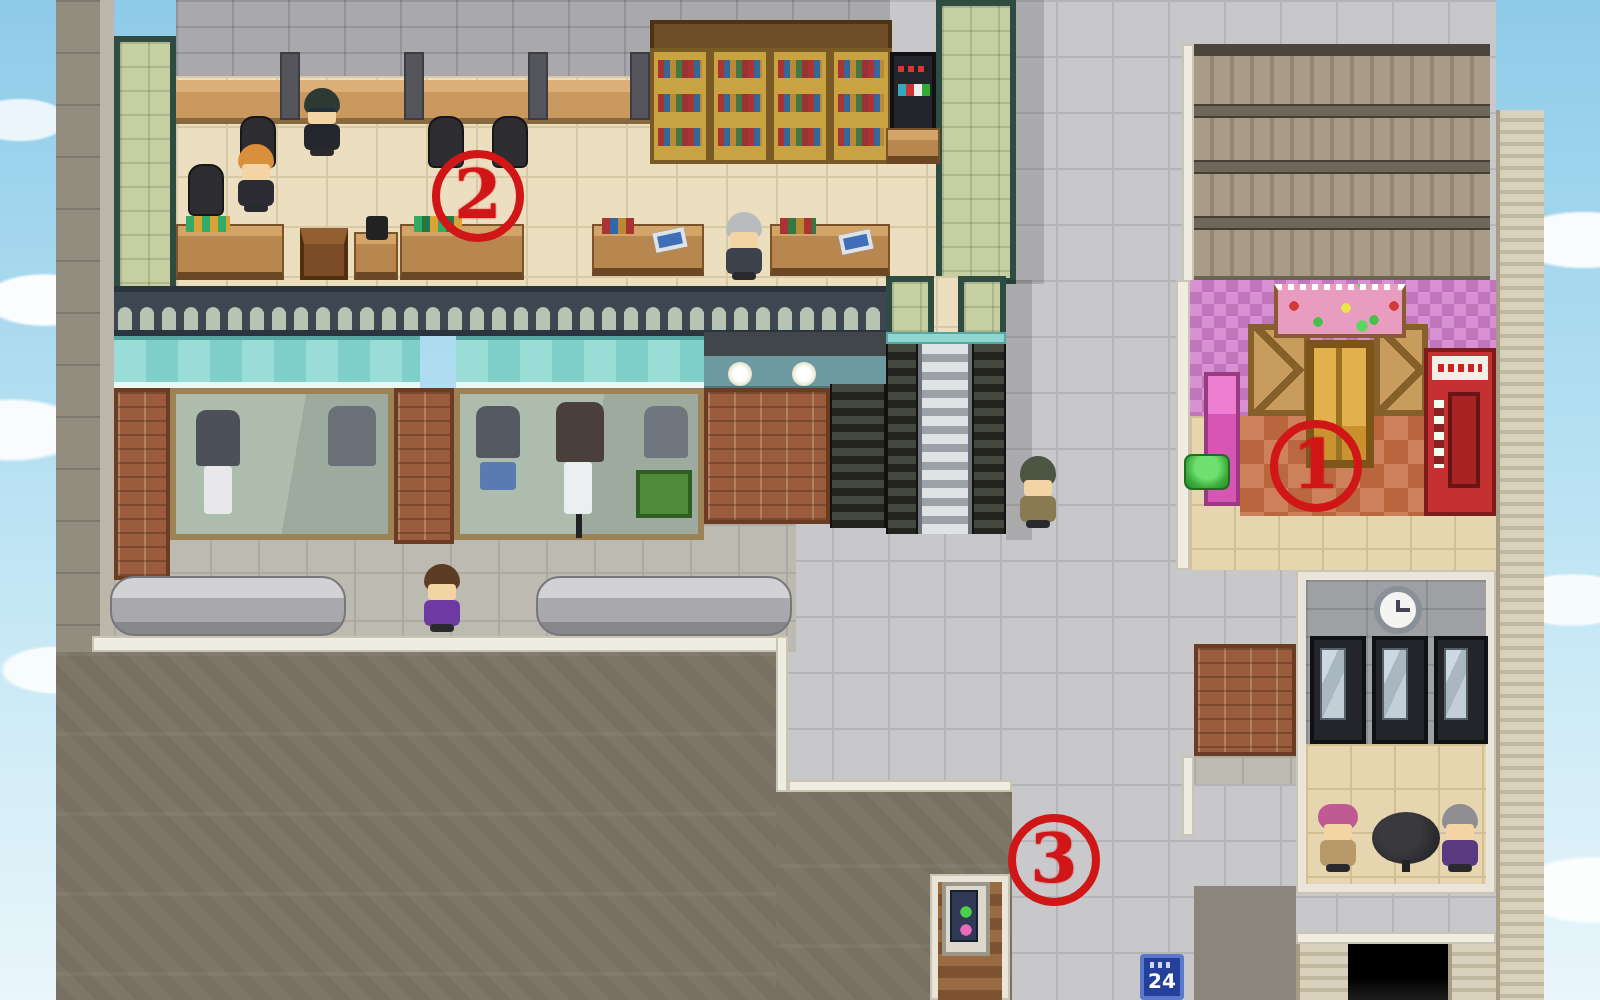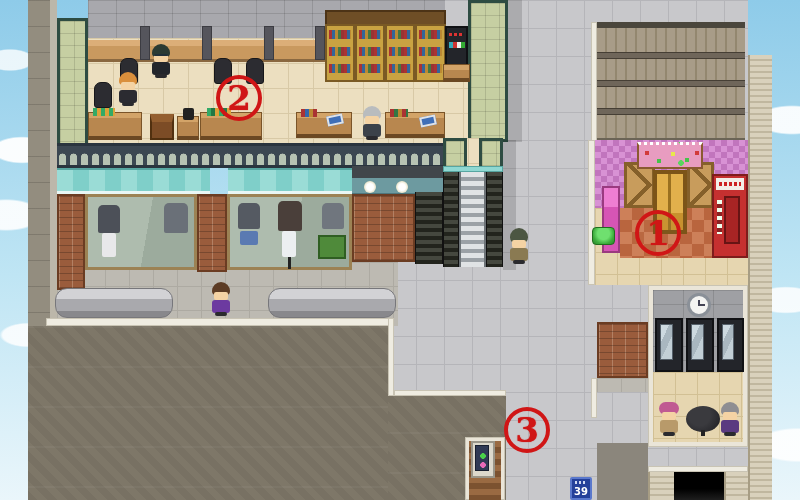--- a/index.html
+++ b/index.html
@@ -272,21 +272,21 @@
 
   <div style="left:465px;top:437px;width:40px;height:63px;background:#eae5d8;border:1px solid #c9c4b4;"></div>
   <div style="left:469px;top:441px;width:32px;height:59px;background:repeating-linear-gradient(180deg,#9a6a42 0 6px,#7c5230 6px 12px);"></div>
   <div style="left:471px;top:441px;width:24px;height:37px;background:#dcd8cc;border:2px solid #9a968a;">
     <div style="left:2px;top:2px;width:14px;height:26px;background:#303a55;
       background-image:radial-gradient(3px at 7px 10px,#4ad24a 90%,transparent),radial-gradient(3px at 7px 19px,#e86ab8 90%,transparent);border:1px solid #181f30;"></div>
   </div>
 
   <div style="left:570px;top:477px;width:22px;height:23px;background:#24409a;border:2px solid #5a78cc;border-radius:2px;">
     <div style="left:3px;top:2px;width:12px;height:3px;background:repeating-linear-gradient(90deg,#cfd8f2 0 2px,transparent 2px 4px);"></div>
-    <div style="left:0;top:7px;width:18px;text-align:center;color:#fff;font:bold 10px 'DejaVu Sans',sans-serif;">39</div>
+    <div style="left:0;top:7px;width:18px;text-align:center;color:#fff;font:bold 10px 'DejaVu Sans',sans-serif;">24</div>
   </div>
 
   <div class="npc" style="left:150px;top:44px;">
     <div class="hair" style="background:#2c3a33;"></div>
     <div class="face" style="border-top:2px solid #22303a;"></div>
     <div class="body" style="background:#23262c;"></div>
     <div class="legs"></div>
   </div>
   <div class="npc" style="left:117px;top:72px;">
     <div class="hair" style="background:#da8f3c;"></div>

